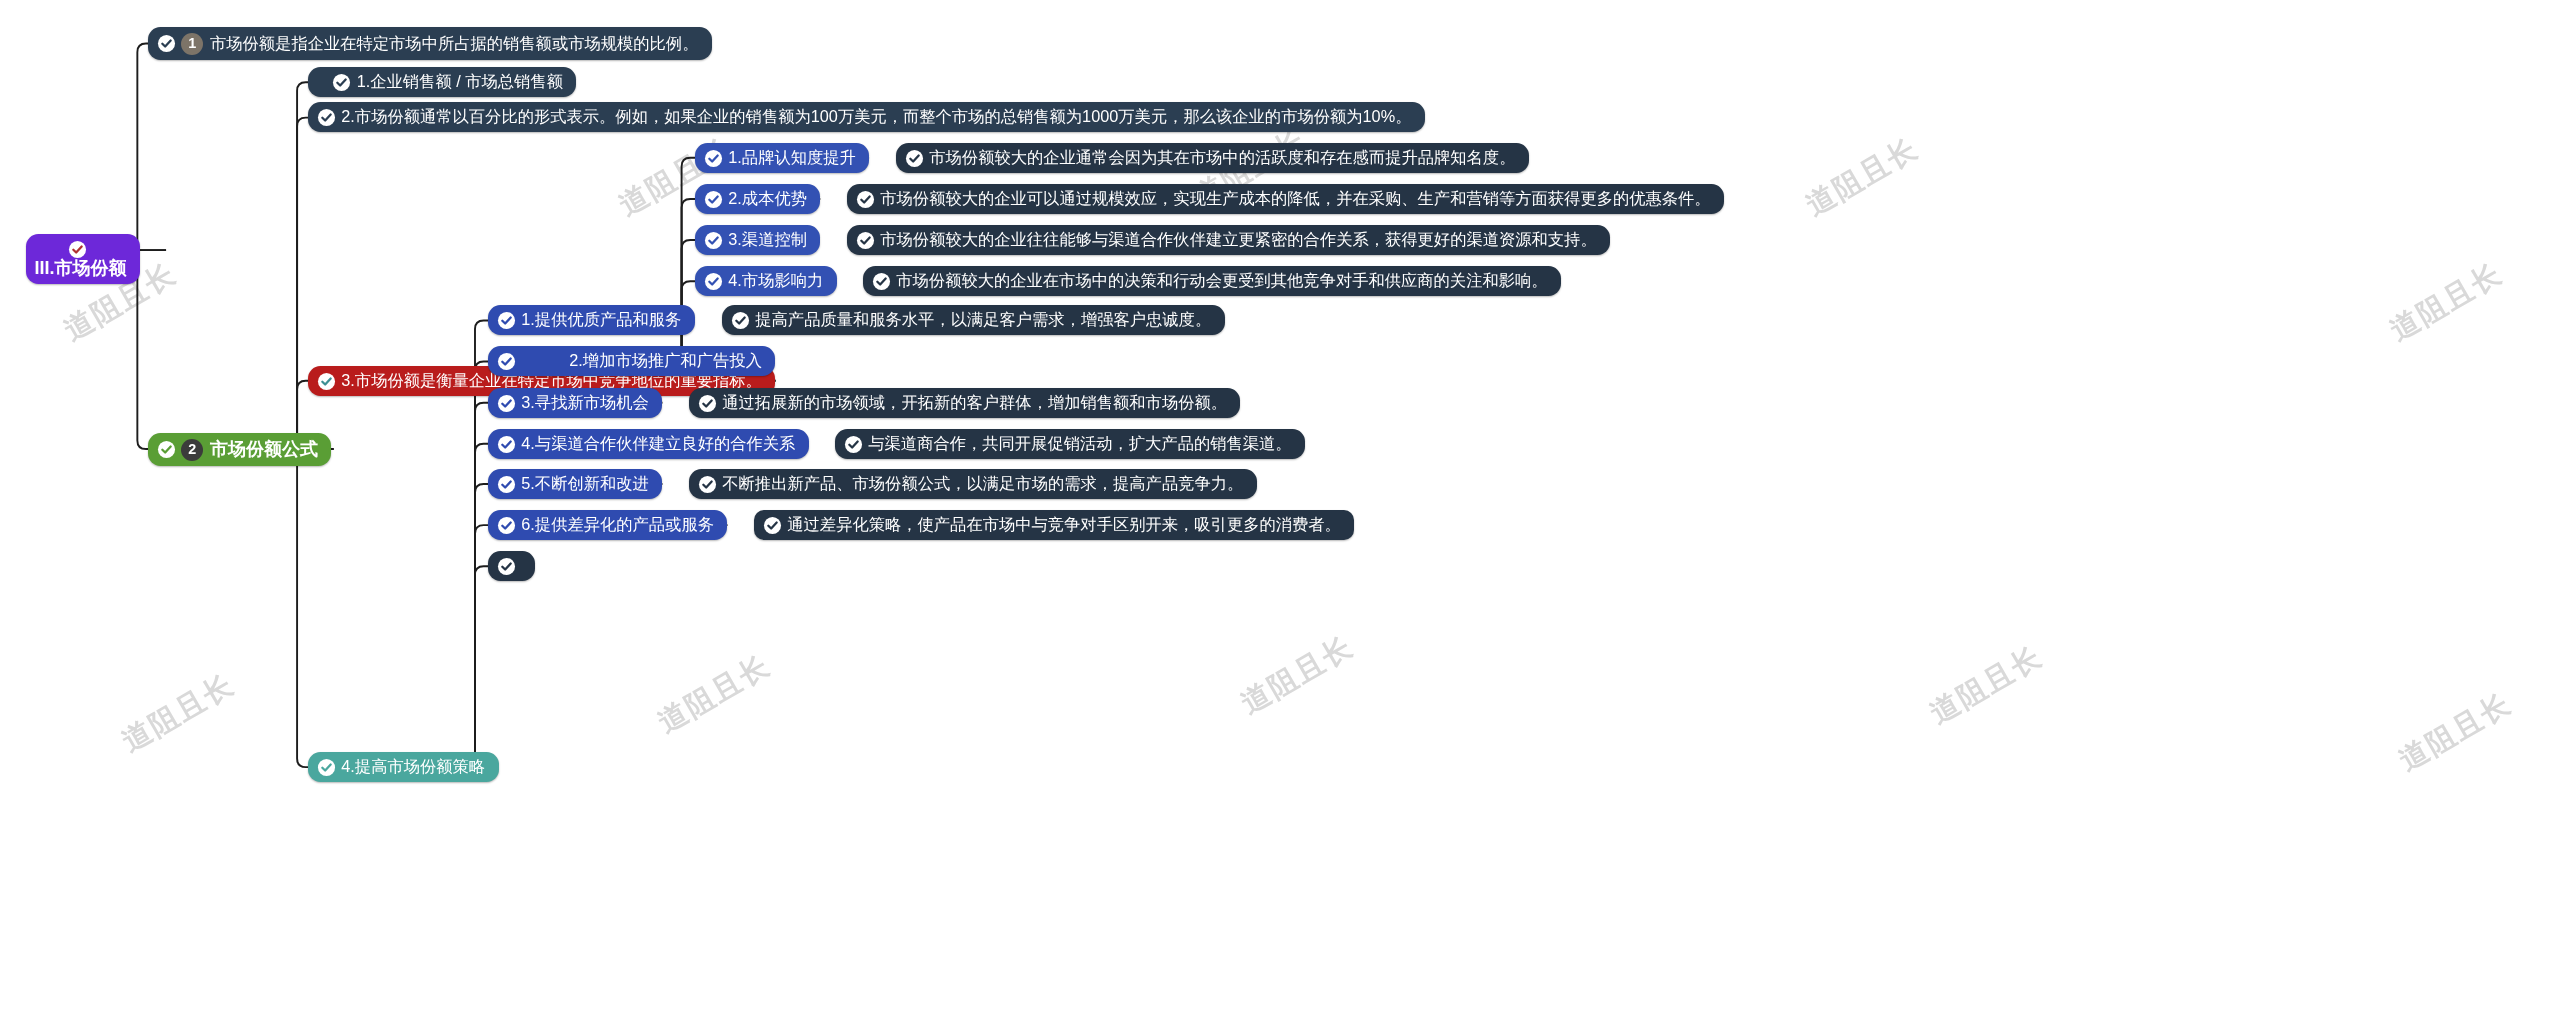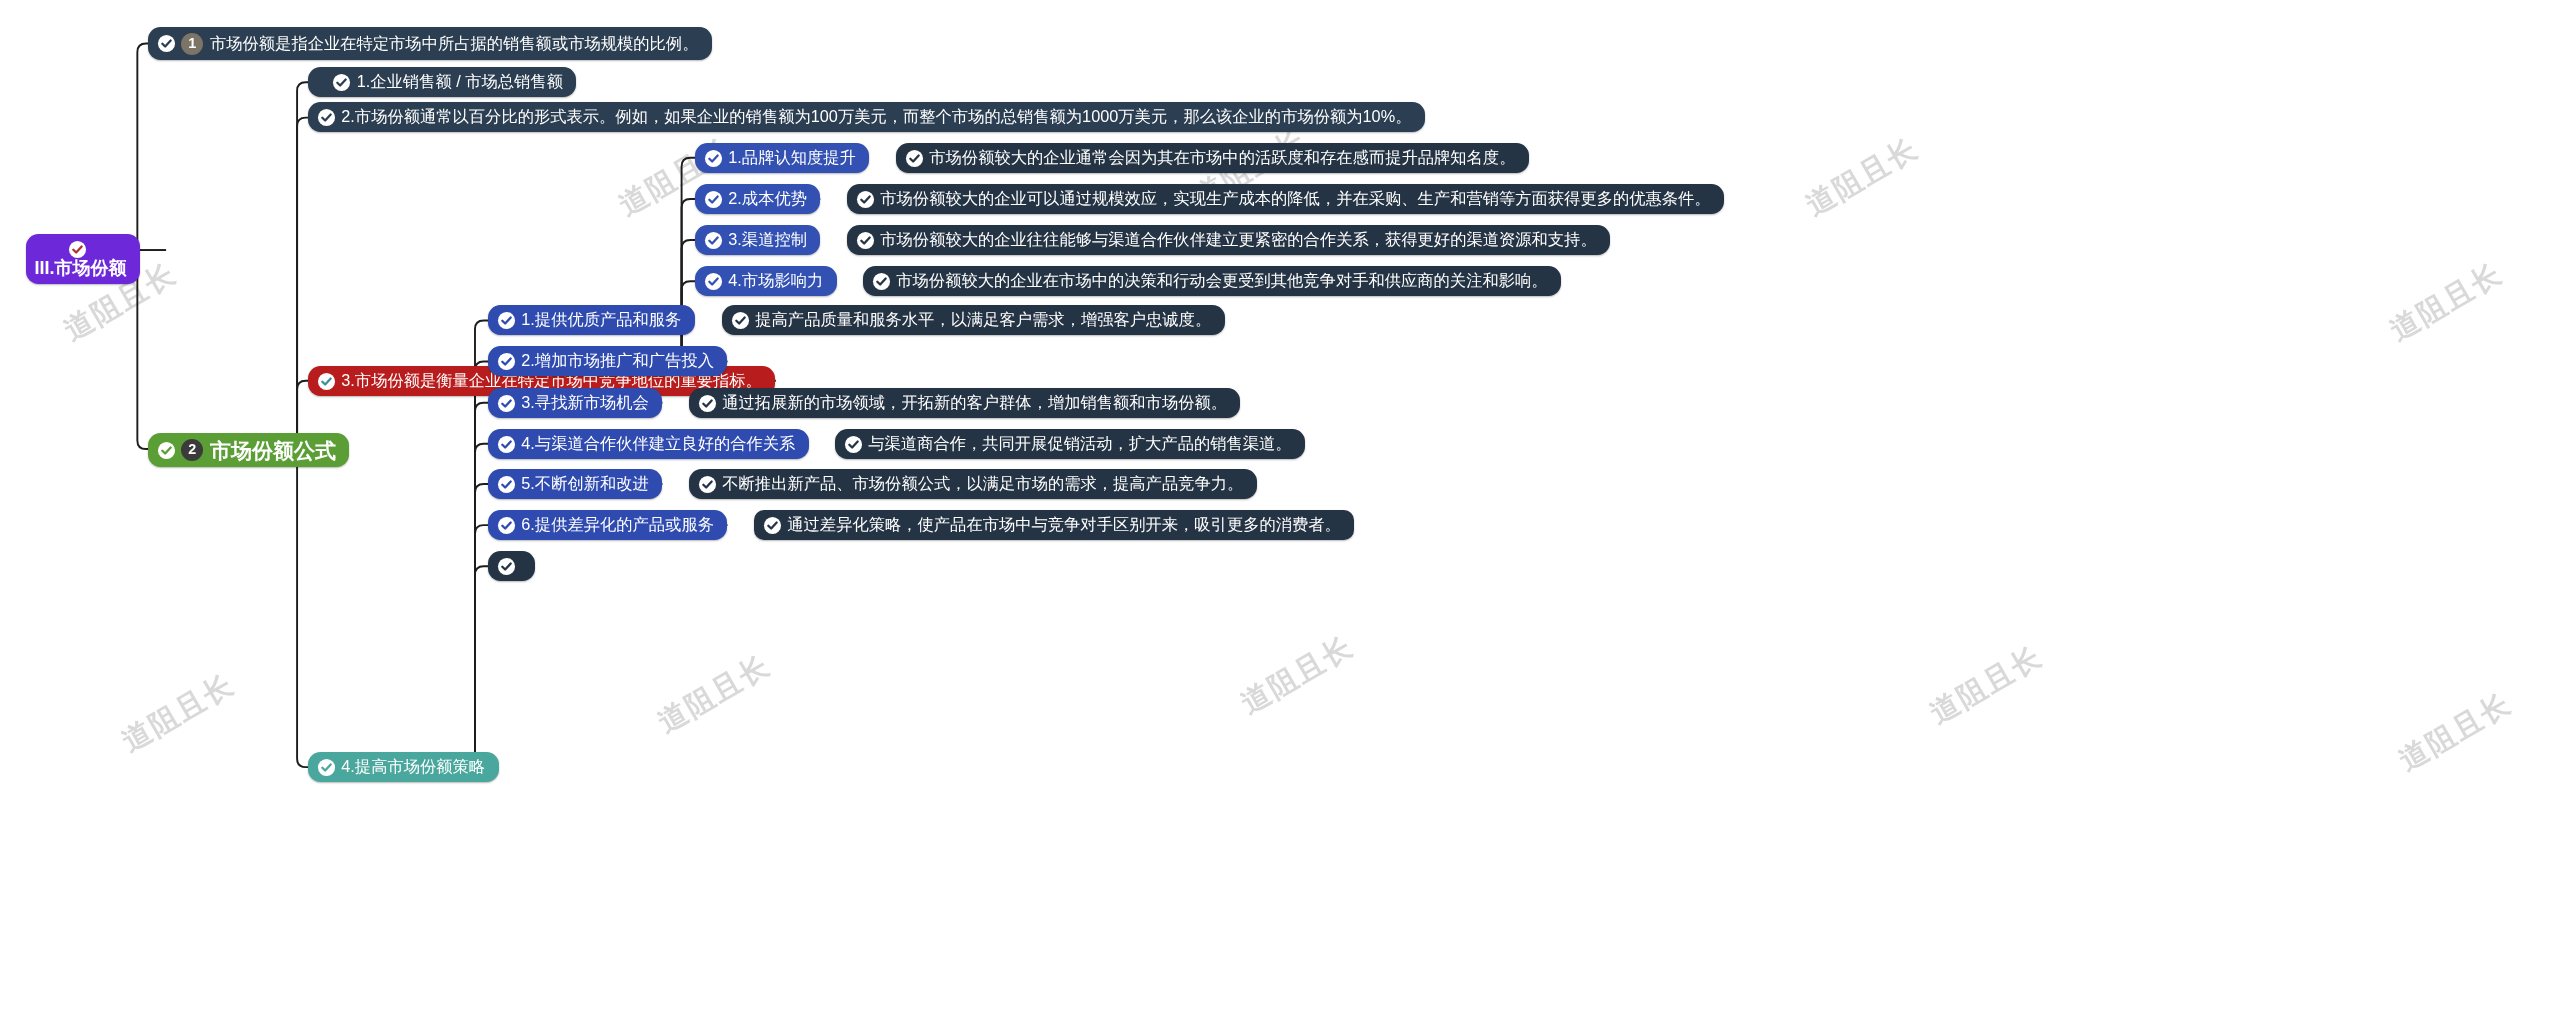--- a/index.html
+++ b/index.html
@@ -53,21 +53,21 @@
     color:#ffffff;
   }
   .node .lbl{font-size:16.3px;font-weight:500;}
 
   
   .n-root{background:#6d28d9;flex-direction:column;}
   .n-root .lbl{font-size:18px;font-weight:600;}
   .n-dark{background:#2b3e52;}
   .n-darker{background:#253445;}
   .n-green{background:#5a9e35;}
-  .n-green .lbl{font-size:21px;font-weight:600;}
+  .n-green .lbl{font-size:18px;font-weight:600;}
   .n-teal{background:#b91c1c;}
   .n-teal2{background:#4aa79e;}
   .n-blue{background:#3351b3;}
   .n-blue2{background:#2f4bb0;}
 
   .num-grey{background:#7d7468;}
   .num-dark{background:#3b3b3b;}
 </style>
 </head>
 <body>
@@ -277,21 +277,21 @@
   <div class="node n-darker" style="left: 722px; top: 305px;">
     <span class="chk">
       <svg viewBox="0 0 20 20">
           <circle cx="10" cy="10" r="9" fill="#ffffff"></circle>
           <path d="M5.6 10.2 L8.6 13.2 L14.4 6.9" fill="none" stroke="#253445" stroke-width="2.4" stroke-linecap="round" stroke-linejoin="round"></path>
         </svg>
     </span>
     <span class="lbl">提高产品质量和服务水平，以满足客户需求，增强客户忠诚度。</span>
   </div>
 
-  <div class="node n-blue2" style="left:488px;top:346px;">
+  <div class="node n-blue2" style="left:488px;top:346px;gap:48px;">
     <span class="chk">
       <svg viewBox="0 0 20 20">
           <circle cx="10" cy="10" r="9" fill="#ffffff"></circle>
           <path d="M5.6 10.2 L8.6 13.2 L14.4 6.9" fill="none" stroke="#2f4bb0" stroke-width="2.4" stroke-linecap="round" stroke-linejoin="round"></path>
         </svg>
     </span>
     <span class="lbl">2.增加市场推广和广告投入</span>
   </div>
 
   <div class="node n-blue2" style="left:488px;top:388px;">

